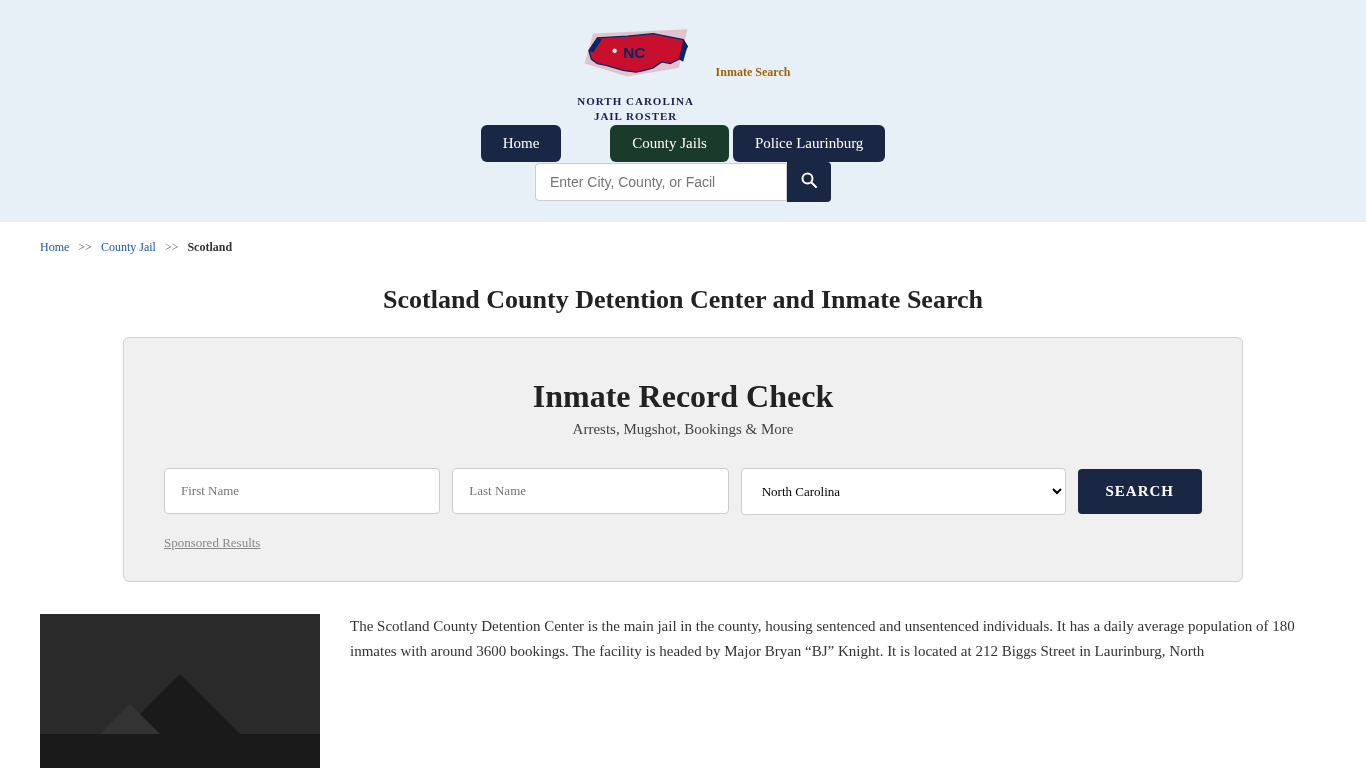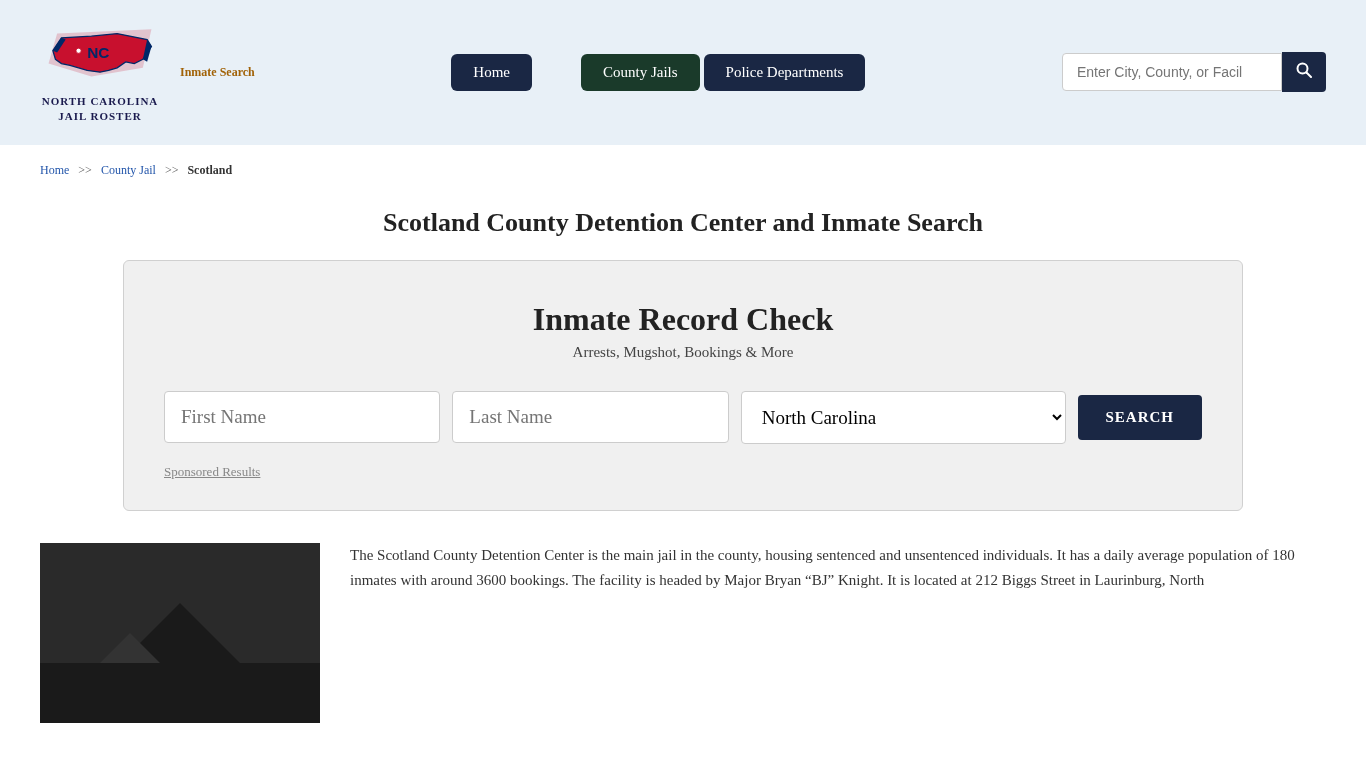--- a/index.html
+++ b/index.html
@@ -6,20 +6,21 @@
     body { font-family: Georgia, 'Times New Roman', serif; background: #fff; color: #333; font-size: 16px; }
 
     
     .header {
       background: #e8f0f7;
       padding: 20px 40px;
       display: flex;
       align-items: center;
       justify-content: space-between;
       min-height: 100px;
+      flex-direction: column;
     }
     .header-left {
       display: flex;
       align-items: center;
       gap: 20px;
     }
     .logo-container {
       display: flex;
       flex-direction: column;
       align-items: center;
@@ -75,21 +76,21 @@
     
     .header-search {
       display: flex;
       align-items: center;
     }
     .header-search input {
       padding: 10px 14px;
       border: 1px solid #ccc;
       border-radius: 4px 0 0 4px;
       font-size: 14px;
-      width: 220px;
+      width: 252px;
       outline: none;
     }
     .header-search button {
       padding: 10px 14px;
       background: #1a2744;
       border: none;
       border-radius: 0 4px 4px 0;
       cursor: pointer;
       color: #fff;
       font-size: 16px;
@@ -153,21 +154,21 @@
       gap: 12px;
       align-items: center;
       margin-bottom: 20px;
     }
     .record-check-form input,
     .record-check-form select {
       flex: 1;
       padding: 14px 16px;
       border: 1px solid #ccc;
       border-radius: 4px;
-      font-size: 19px;
+      font-size: 13px;
       background: #fff;
       outline: none;
       font-family: Georgia, serif;
     }
     .record-check-form select {
       flex: 1.2;
     }
     .search-btn {
       padding: 14px 28px;
       background: #1a2744;
@@ -240,21 +241,21 @@
       </div>
     </div>
     <a class="inmate-search-link" href="#">
       <span>Inmate Search</span>
     </a>
   </div>
 
   <nav class="header-nav">
     <button class="nav-btn nav-btn-home">Home</button>
     <button class="nav-btn nav-btn-county">County Jails</button>
-    <button class="nav-btn nav-btn-police">Police Departments</button>
+    <button class="nav-btn nav-btn-police">Police Laurinburg</button>
   </nav>
 
   <div class="header-search">
     <input type="text" placeholder="Enter City, County, or Facil" style="">
     <button>
       <svg width="16" height="16" viewBox="0 0 16 16">
         <circle cx="6.5" cy="6.5" r="5" fill="none" stroke="white" stroke-width="2"></circle>
         <line x1="10.5" y1="10.5" x2="15" y2="15" stroke="white" stroke-width="2" stroke-linecap="round"></line>
       </svg>
     </button>

